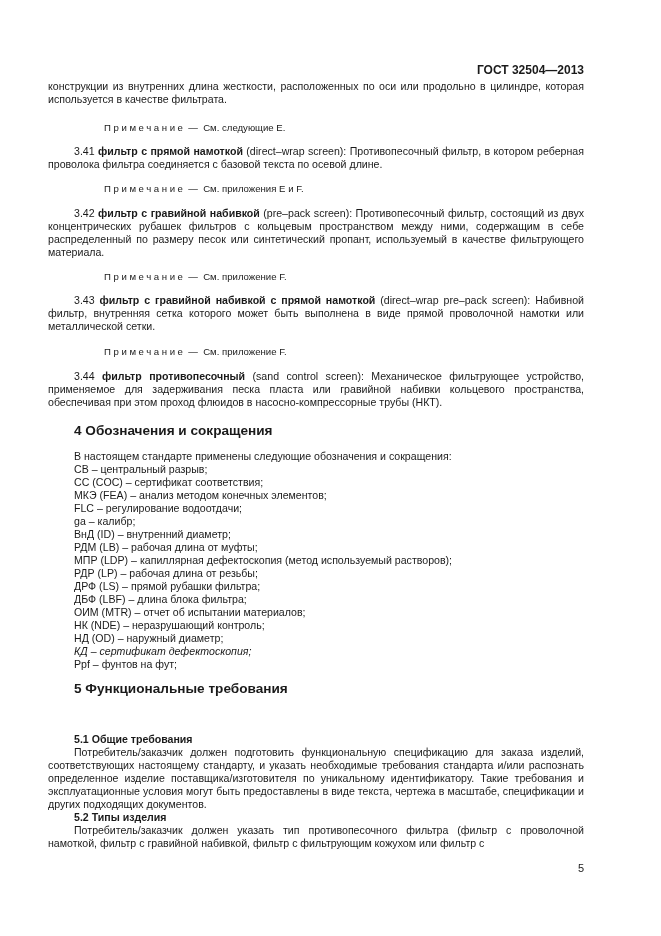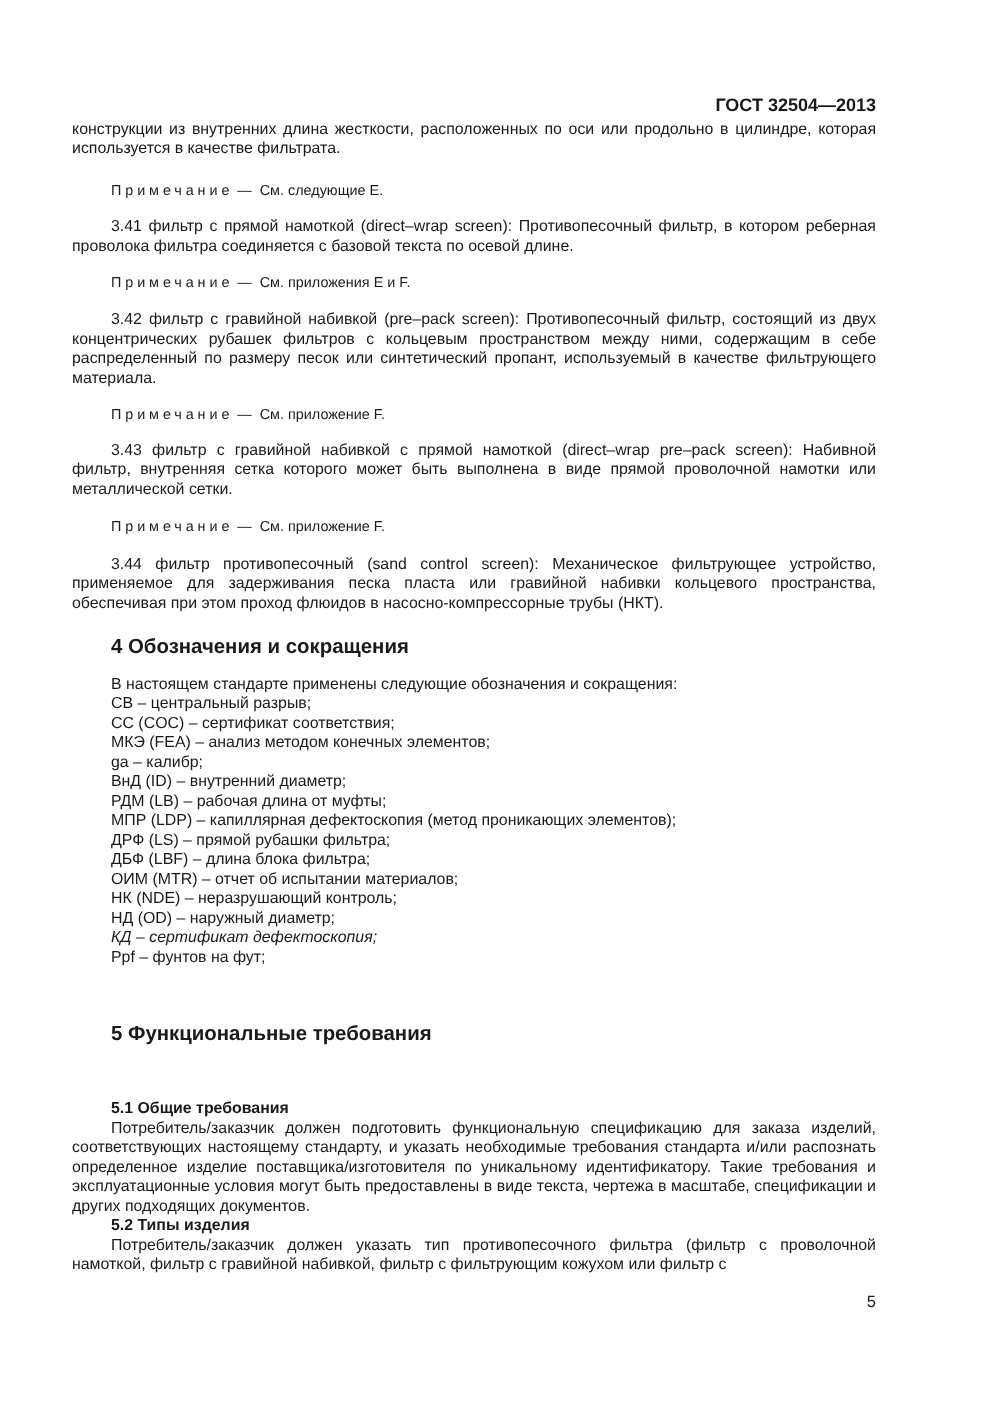--- a/index.html
+++ b/index.html
@@ -3,28 +3,28 @@
 <meta charset="utf-8">
 <style>
   html, body { margin: 0; padding: 0; background: #ffffff; }
   body { width: 661px; height: 936px; position: relative; overflow: hidden;
          font-family: "Liberation Sans", sans-serif; color: #1a1a1a; }
   .page { position: absolute; left: 48px; top: 0; width: 536px; }
   .hdr { position: absolute; right: 77px; top: 63px; font-size: 12px; font-weight: bold; }
   .p { font-size: 10.6px; line-height: 13px; text-align: justify; margin: 0; }
   .ind { text-indent: 26px; }
   .note { font-size: 9.6px; line-height: 13px; margin: 0; padding-left: 26px; }
-  .note .lbl { letter-spacing: 2.6px; }
+  .note .lbl { letter-spacing: 2.6px; margin-left: 30px; }
   .abs { position: absolute; left: 0; width: 536px; }
   h2 { font-size: 13.6px; font-weight: bold; margin: 0; padding-left: 26px; line-height: 16px; }
   h3 { font-size: 10.6px; font-weight: bold; margin: 0; padding-left: 26px; line-height: 13px; }
   .list .item { font-size: 10.6px; line-height: 13px; padding-left: 26px; }
   .it { font-style: italic; }
   .pnum { position: absolute; right: 77px; top: 862px; font-size: 11px; }
-  b { font-weight: normal; }
+  b { font-weight: bold; }
 </style>
 </head>
 <body>
 
 <div class="hdr">ГОСТ 32504—2013</div>
 
 <div class="page">
 
   <p class="p abs" style="top:80px">конструкции из внутренних длина жесткости, расположенных по оси или продольно в цилиндре, которая используется в качестве фильтрата.</p>
 
@@ -76,24 +76,26 @@
     <span>(sand control screen): Механическое фильтрующее устройство, применяемое для задерживания песка пласта или гравийной набивки кольцевого пространства, обеспечивая при этом проход флюидов в насосно-компрессорные трубы (НКТ).</span>
   </p>
 
   <h2 class="abs" style="top:423px">4 Обозначения и сокращения</h2>
 
   <div class="list abs" style="top:450px">
     <div class="item">В настоящем стандарте применены следующие обозначения и сокращения:</div>
     <div class="item">CB – центральный разрыв;</div>
     <div class="item">CC (COC) – сертификат соответствия;</div>
     <div class="item">МКЭ (FEA) – анализ методом конечных элементов;</div>
+    <div class="item">FLC – регулирование водоотдачи;</div>
     <div class="item">ga – калибр;</div>
     <div class="item">ВнД (ID) – внутренний диаметр;</div>
     <div class="item">РДМ (LB) – рабочая длина от муфты;</div>
-    <div class="item">МПР (LDP) – капиллярная дефектоскопия (метод проникающих элементов);</div>
+    <div class="item">МПР (LDP) – капиллярная дефектоскопия (метод используемый растворов);</div>
+    <div class="item">РДР (LP) – рабочая длина от резьбы;</div>
     <div class="item">ДРФ (LS) – прямой рубашки фильтра;</div>
     <div class="item">ДБФ (LBF) – длина блока фильтра;</div>
     <div class="item">ОИМ (MTR) – отчет об испытании материалов;</div>
     <div class="item">НК (NDE) – неразрушающий контроль;</div>
     <div class="item">НД (OD) – наружный диаметр;</div>
     <div class="item it">КД – сертификат дефектоскопия;</div>
     <div class="item">Ppf – фунтов на фут;</div>
   </div>
 
   <h2 class="abs" style="top:681px">5 Функциональные требования</h2>

